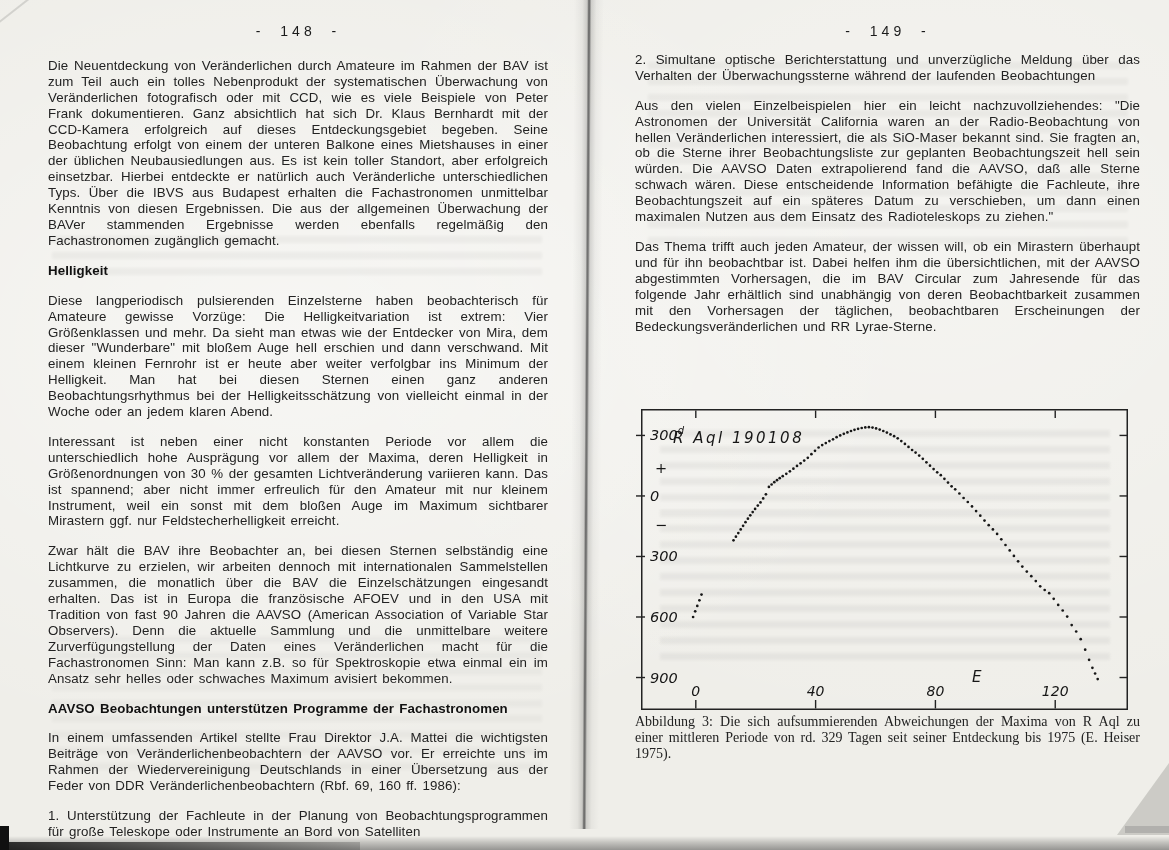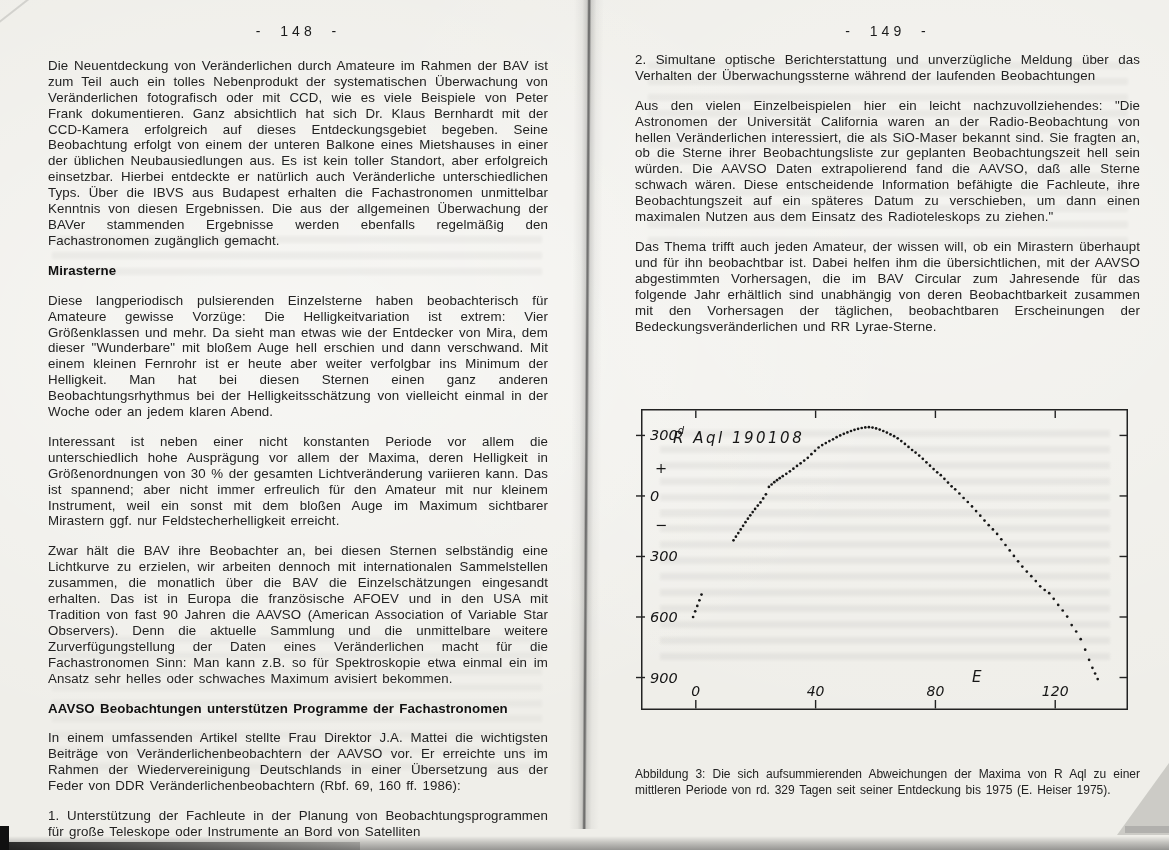--- a/index.html
+++ b/index.html
@@ -12,21 +12,21 @@
     font-family:"Liberation Sans",sans-serif;color:#222;
   }
   .page{position:absolute;text-align:justify;font-size:13.3px;line-height:15.9px;word-spacing:1.4px;letter-spacing:.1px;}
   .page-left{left:48px;top:24px;width:500px;}
   .page-right{left:635px;top:24px;width:505px;}
   .pnum{display:block;text-align:center;font-size:14px;letter-spacing:4px;word-spacing:8px;margin:0 0 18px 0;color:#1b1b1b;}
   .page-right .pnum{margin-bottom:12px;}
   .blk{margin:0 0 14px 0;}
   .hd{font-weight:bold;color:#111;margin:6px 0 14px 0;text-align:left;}
   .useg{text-underline-offset:2px;}
-  .caption{position:absolute;left:635px;top:754px;width:505px;font-size:12px;line-height:16.2px;text-align:justify;word-spacing:1.4px;}
+  .caption{position:absolute;left:635px;top:700px;width:505px;font-size:14px;line-height:16.2px;text-align:justify;word-spacing:1.4px;font-family:Liberation Serif, serif;}
 
   
   .chart-wrap{position:absolute;left:641px;top:409px;width:487px;height:301px;}
   .chart-wrap svg{overflow:visible;display:block;}
   .chart-txt{font-family:"DejaVu Sans",sans-serif;font-style:italic;fill:#161616;}
 
   
   .gutter{position:absolute;left:574px;top:0;width:30px;height:829px;
     background:linear-gradient(90deg, rgba(0,0,0,0) 0%, rgba(0,0,0,.05) 28%, rgba(0,0,0,.16) 44%,
       rgba(70,70,70,.75) 49%, rgba(70,70,70,.75) 52%, rgba(0,0,0,.14) 58%, rgba(0,0,0,.04) 75%, rgba(0,0,0,0) 100%);
@@ -54,21 +54,21 @@
 
   <div class="crease"></div>
   <div class="bleed b1"></div>
   <div class="bleed b2"></div>
   <div class="bleed b3"></div>
   <div class="bleed b4"></div>
 
   <div class="page page-left">
     <span class="pnum">- 148 -</span>
     <p class="blk">Die Neuentdeckung von Veränderlichen durch Amateure im Rahmen der BAV ist zum Teil auch ein tolles Nebenprodukt der systematischen Überwachung von Veränderlichen fotografisch oder mit CCD, wie es viele Beispiele von Peter Frank dokumentieren. Ganz absichtlich hat sich Dr. Klaus Bernhardt mit der CCD-Kamera erfolgreich auf dieses Entdeckungsgebiet begeben. Seine Beobachtung erfolgt von einem der unteren Balkone eines Mietshauses in einer der üblichen Neubausiedlungen aus. Es ist kein toller Standort, aber erfolgreich einsetzbar. Hierbei entdeckte er natürlich auch Veränderliche unterschiedlichen Typs. Über die IBVS aus Budapest erhalten die Fachastronomen unmittelbar Kenntnis von diesen Ergebnissen. Die aus der allgemeinen Überwachung der BAVer stammenden Ergebnisse werden ebenfalls regelmäßig den Fachastronomen zugänglich gemacht.</p>
-    <p class="blk hd">Mirasterne</p>
+    <p class="blk hd">Helligkeit</p>
     <p class="blk">Diese langperiodisch pulsierenden Einzelsterne haben beobachterisch für Amateure gewisse Vorzüge: Die Helligkeitvariation ist extrem: Vier Größenklassen und mehr. Da sieht man etwas wie der Entdecker von Mira, dem dieser "Wunderbare" mit bloßem Auge hell erschien und dann verschwand. Mit einem kleinen Fernrohr ist er heute aber weiter verfolgbar ins Minimum der Helligkeit. Man hat bei diesen Sternen einen ganz anderen Beobachtungsrhythmus bei der Helligkeitsschätzung von vielleicht einmal in der Woche oder an jedem klaren Abend.</p>
     <p class="blk">Interessant ist neben einer nicht konstanten Periode vor allem die unterschiedlich hohe Ausprägung vor allem der Maxima, deren Helligkeit in Größenordnungen von 30 % der gesamten Lichtveränderung variieren kann. Das ist spannend; aber nicht immer erfreulich für den Amateur mit nur kleinem Instrument, weil ein sonst mit dem bloßen Auge im Maximum sichtbarer Mirastern ggf. nur Feldstecherhelligkeit erreicht.</p>
     <p class="blk">Zwar hält die BAV ihre Beobachter an, bei diesen Sternen selbständig eine Lichtkurve zu erzielen, wir arbeiten dennoch mit internationalen Sammelstellen zusammen, die monatlich über die BAV die Einzelschätzungen eingesandt erhalten. Das ist in Europa die französische AFOEV und in den USA mit Tradition von fast 90 Jahren die AAVSO (American Association of Variable Star Observers). Denn die aktuelle Sammlung und die unmittelbare weitere Zurverfügungstellung der Daten eines Veränderlichen macht für die Fachastronomen Sinn: Man kann z.B. so für Spektroskopie etwa einmal ein im Ansatz sehr helles oder schwaches Maximum avisiert bekommen.</p>
     <p class="blk hd">AAVSO Beobachtungen unterstützen Programme der Fachastronomen</p>
     <p class="blk"><span>In einem umfassenden Artikel stellte Frau Direktor J.A. Mattei die wichtigsten Beiträge von Veränderlichenbeobachtern der AAVSO vor. Er erreichte uns im Rahmen der Wiedervereinigung Deutschlands in einer Übersetzung aus der Feder von DDR Veränderlichenbeobachtern (Rbf. </span><span class="useg">69</span><span>, 160 ff. 1986):</span></p>
     <p class="blk">1. Unterstützung der Fachleute in der Planung von Beobachtungsprogrammen für große Teleskope oder Instrumente an Bord von Satelliten</p>
   </div>
 
   <div class="page page-right">
     <span class="pnum">- 149 -</span>

